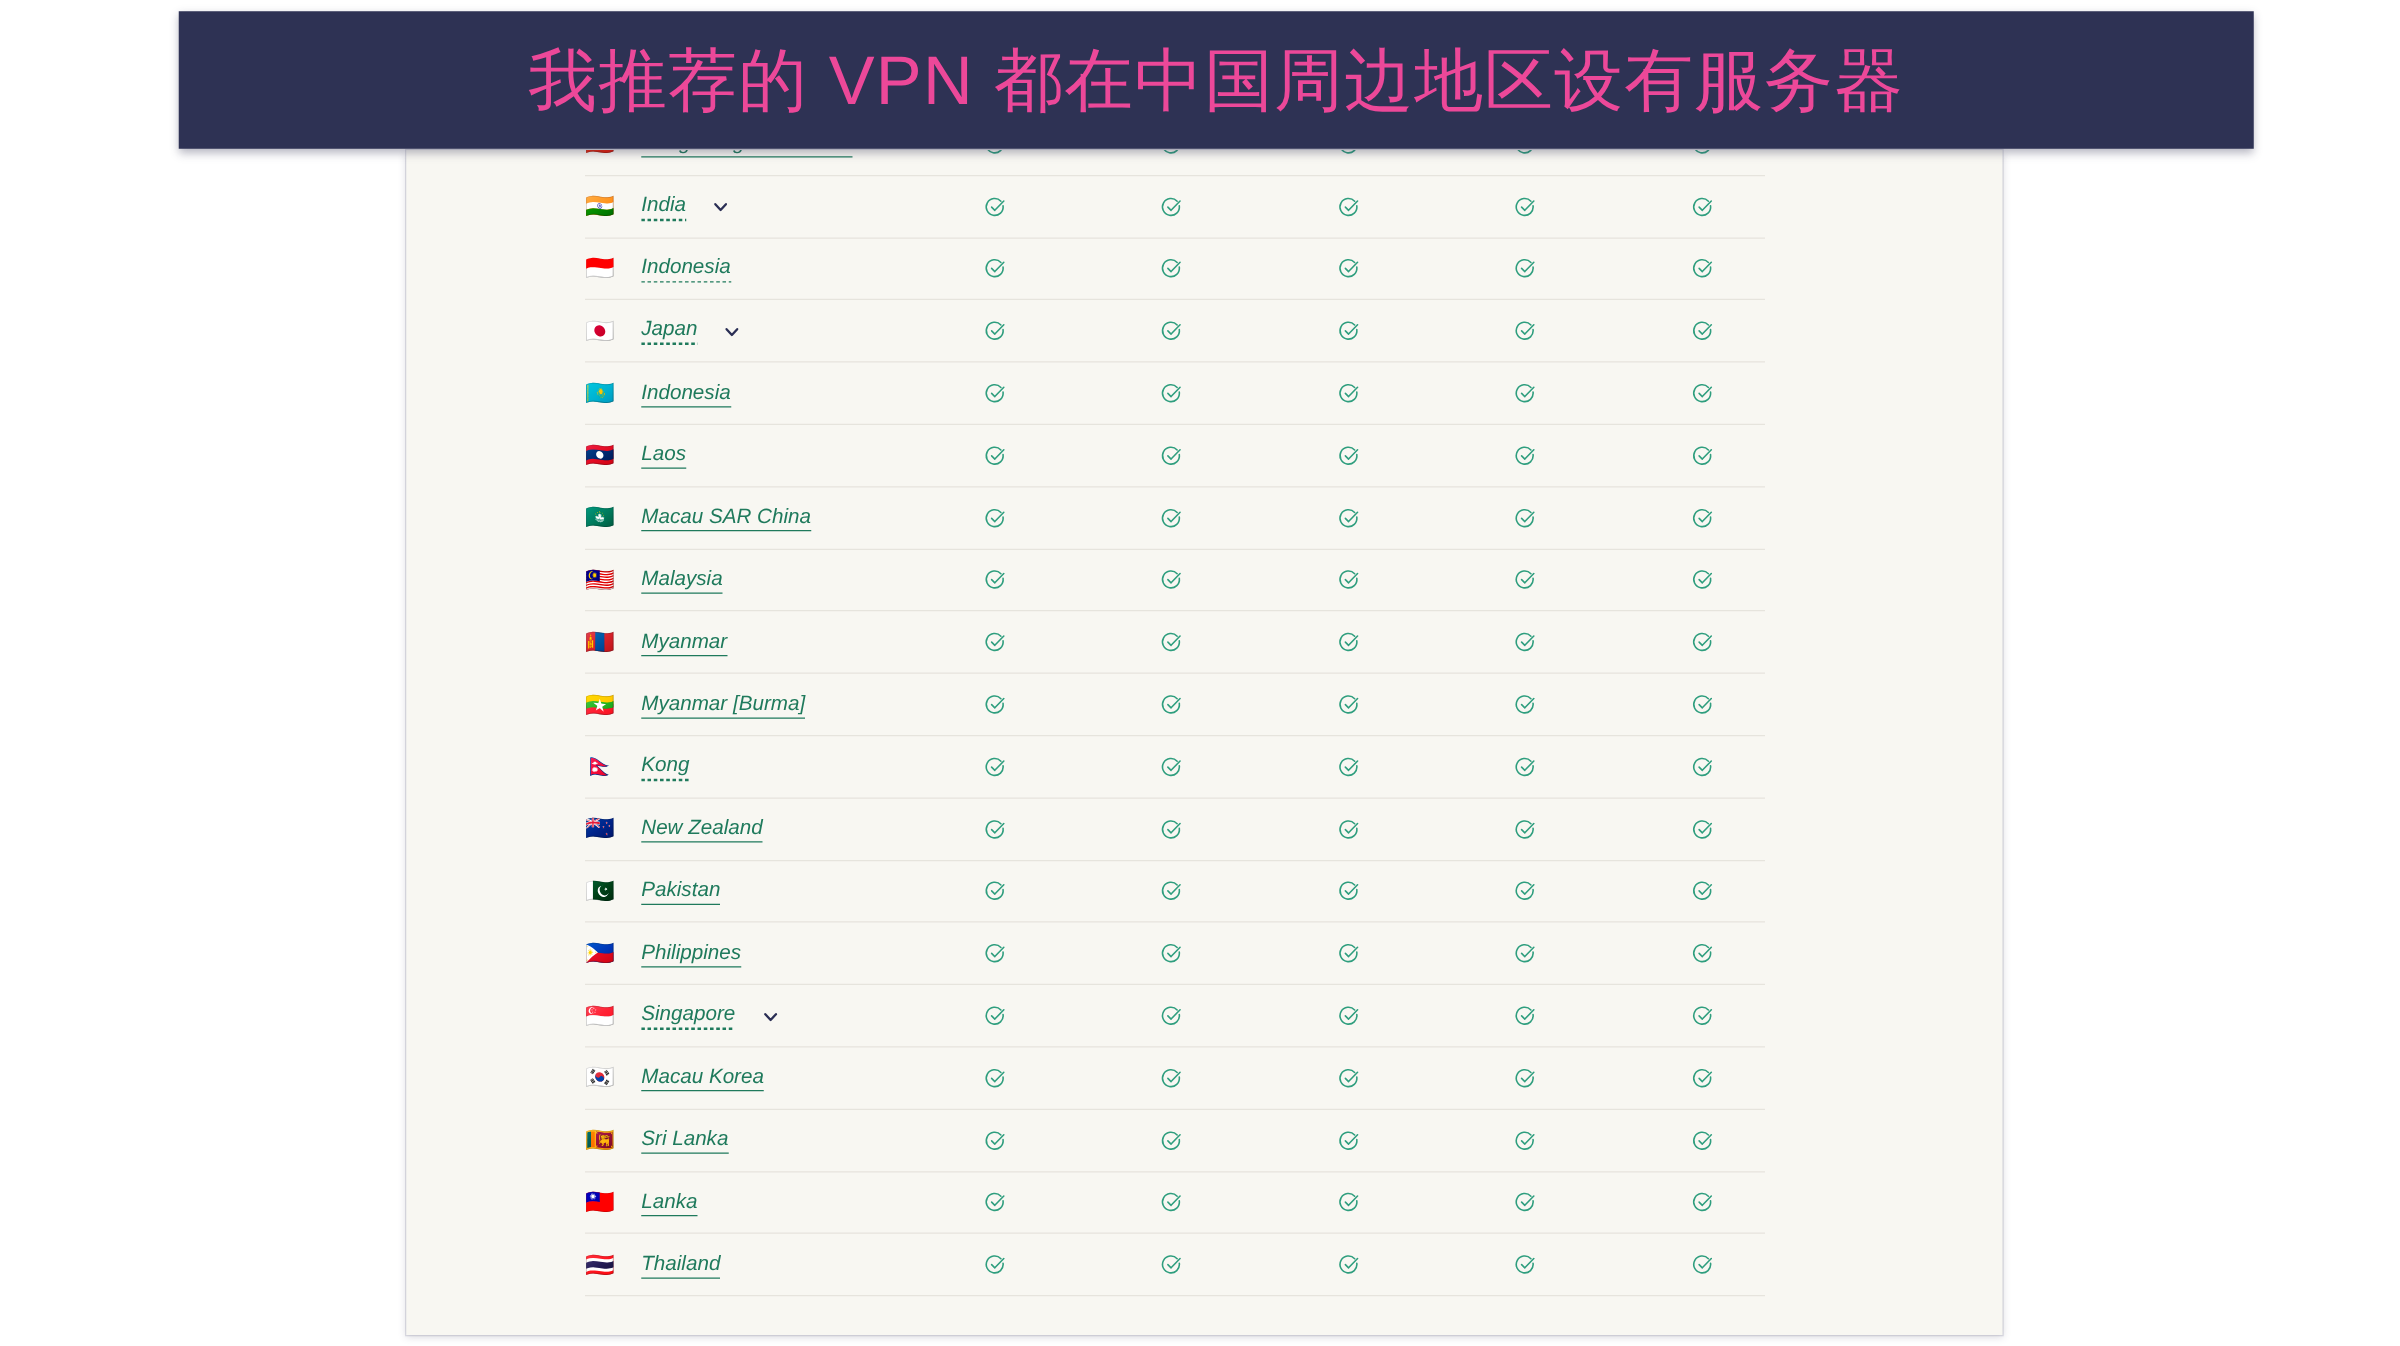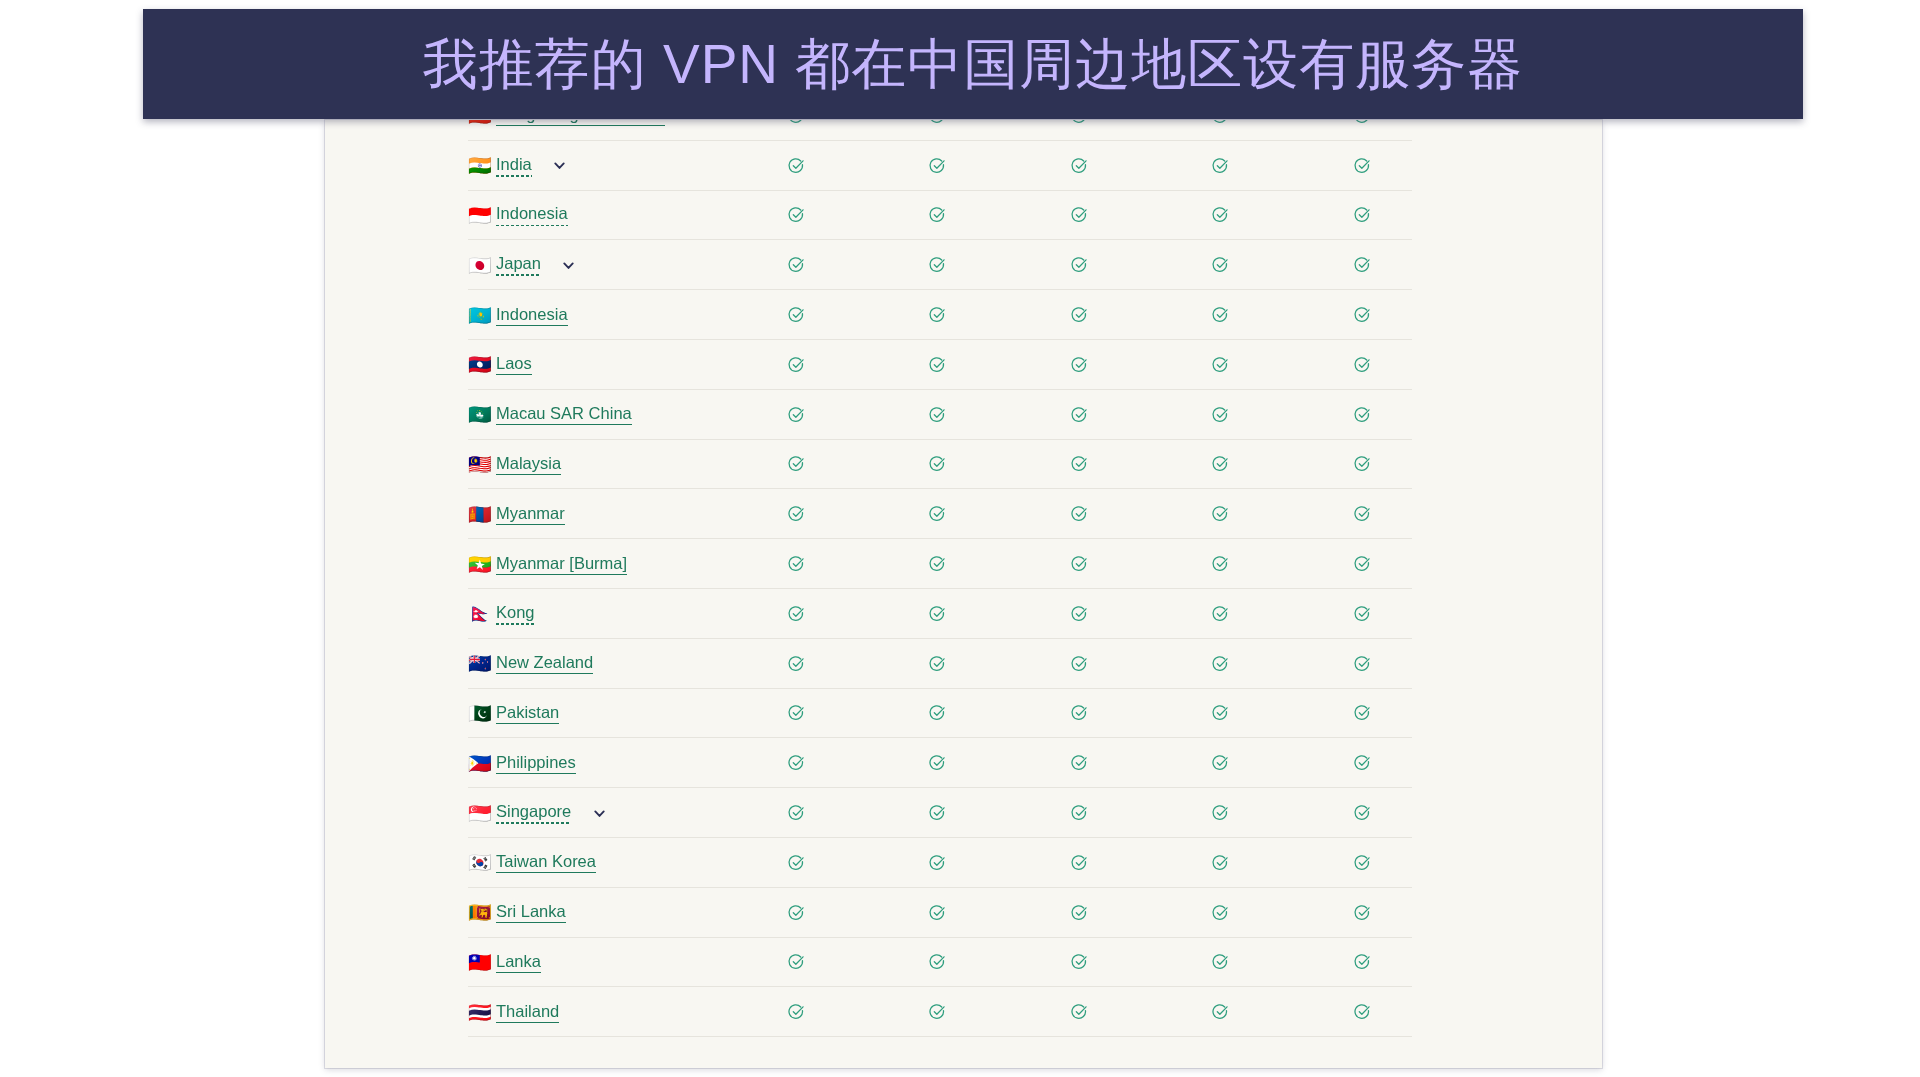--- a/index.html
+++ b/index.html
@@ -77,22 +77,23 @@
     filter: saturate(1.15);
   }
 
   .country-link {
     font-size: 16.5px;
     color: #1f7a5c;
     text-decoration: none;
     border-bottom: 1.6px solid #1f7a5c;
     padding-bottom: 1px;
     white-space: nowrap;
-    margin-left: 2px;
+    margin-left: 19px;
     cursor: pointer;
+    font-style: italic;
   }
   .country-link.dotted {
     border-bottom: none;
     background-image: linear-gradient(to right, #1f7a5c 62%, rgba(255,255,255,0) 0%);
     background-position: bottom left;
     background-size: 5px 1.8px;
     background-repeat: repeat-x;
     padding-bottom: 3px;
   }
 
@@ -129,21 +130,21 @@
     width: 1660px;
     height: 110px;
     background: #2e3254;
     box-shadow: 0 3px 7px rgba(60, 60, 90, 0.38);
     display: flex;
     align-items: center;
     justify-content: center;
     z-index: 20;
   }
   #banner-text {
-    color: #c4b5fd;
+    color: #ec4899;
     font-size: 55px;
     line-height: 1;
     font-weight: 400;
     letter-spacing: 1px;
     white-space: nowrap;
     font-family: "Liberation Sans", "DejaVu Sans", sans-serif;
   }
 </style>
 </head>
 <body>
@@ -738,21 +739,21 @@
               <svg width="18" height="18" viewBox="0 0 24 24" fill="none" stroke="#2f9e7e" stroke-width="1.7" stroke-linecap="round" stroke-linejoin="round">
                 <path d="M20.6 10.2a9 9 0 1 1-2.3-4.9"></path>
                 <polyline points="8.4,11.6 11.8,15 21.4,5.1"></polyline>
               </svg>
             </div>
           </div>
         </div>
         <div class="country-row">
           <div class="cell-country">
             <span class="flag">🇰🇷</span>
-            <a class="country-link">Taiwan Korea</a>
+            <a class="country-link">Macau Korea</a>
           </div>
           <div class="checks">
             <div class="check-cell">
               <svg width="18" height="18" viewBox="0 0 24 24" fill="none" stroke="#2f9e7e" stroke-width="1.7" stroke-linecap="round" stroke-linejoin="round">
                 <path d="M20.6 10.2a9 9 0 1 1-2.3-4.9"></path>
                 <polyline points="8.4,11.6 11.8,15 21.4,5.1"></polyline>
               </svg>
             </div>
             <div class="check-cell">
               <svg width="18" height="18" viewBox="0 0 24 24" fill="none" stroke="#2f9e7e" stroke-width="1.7" stroke-linecap="round" stroke-linejoin="round">

